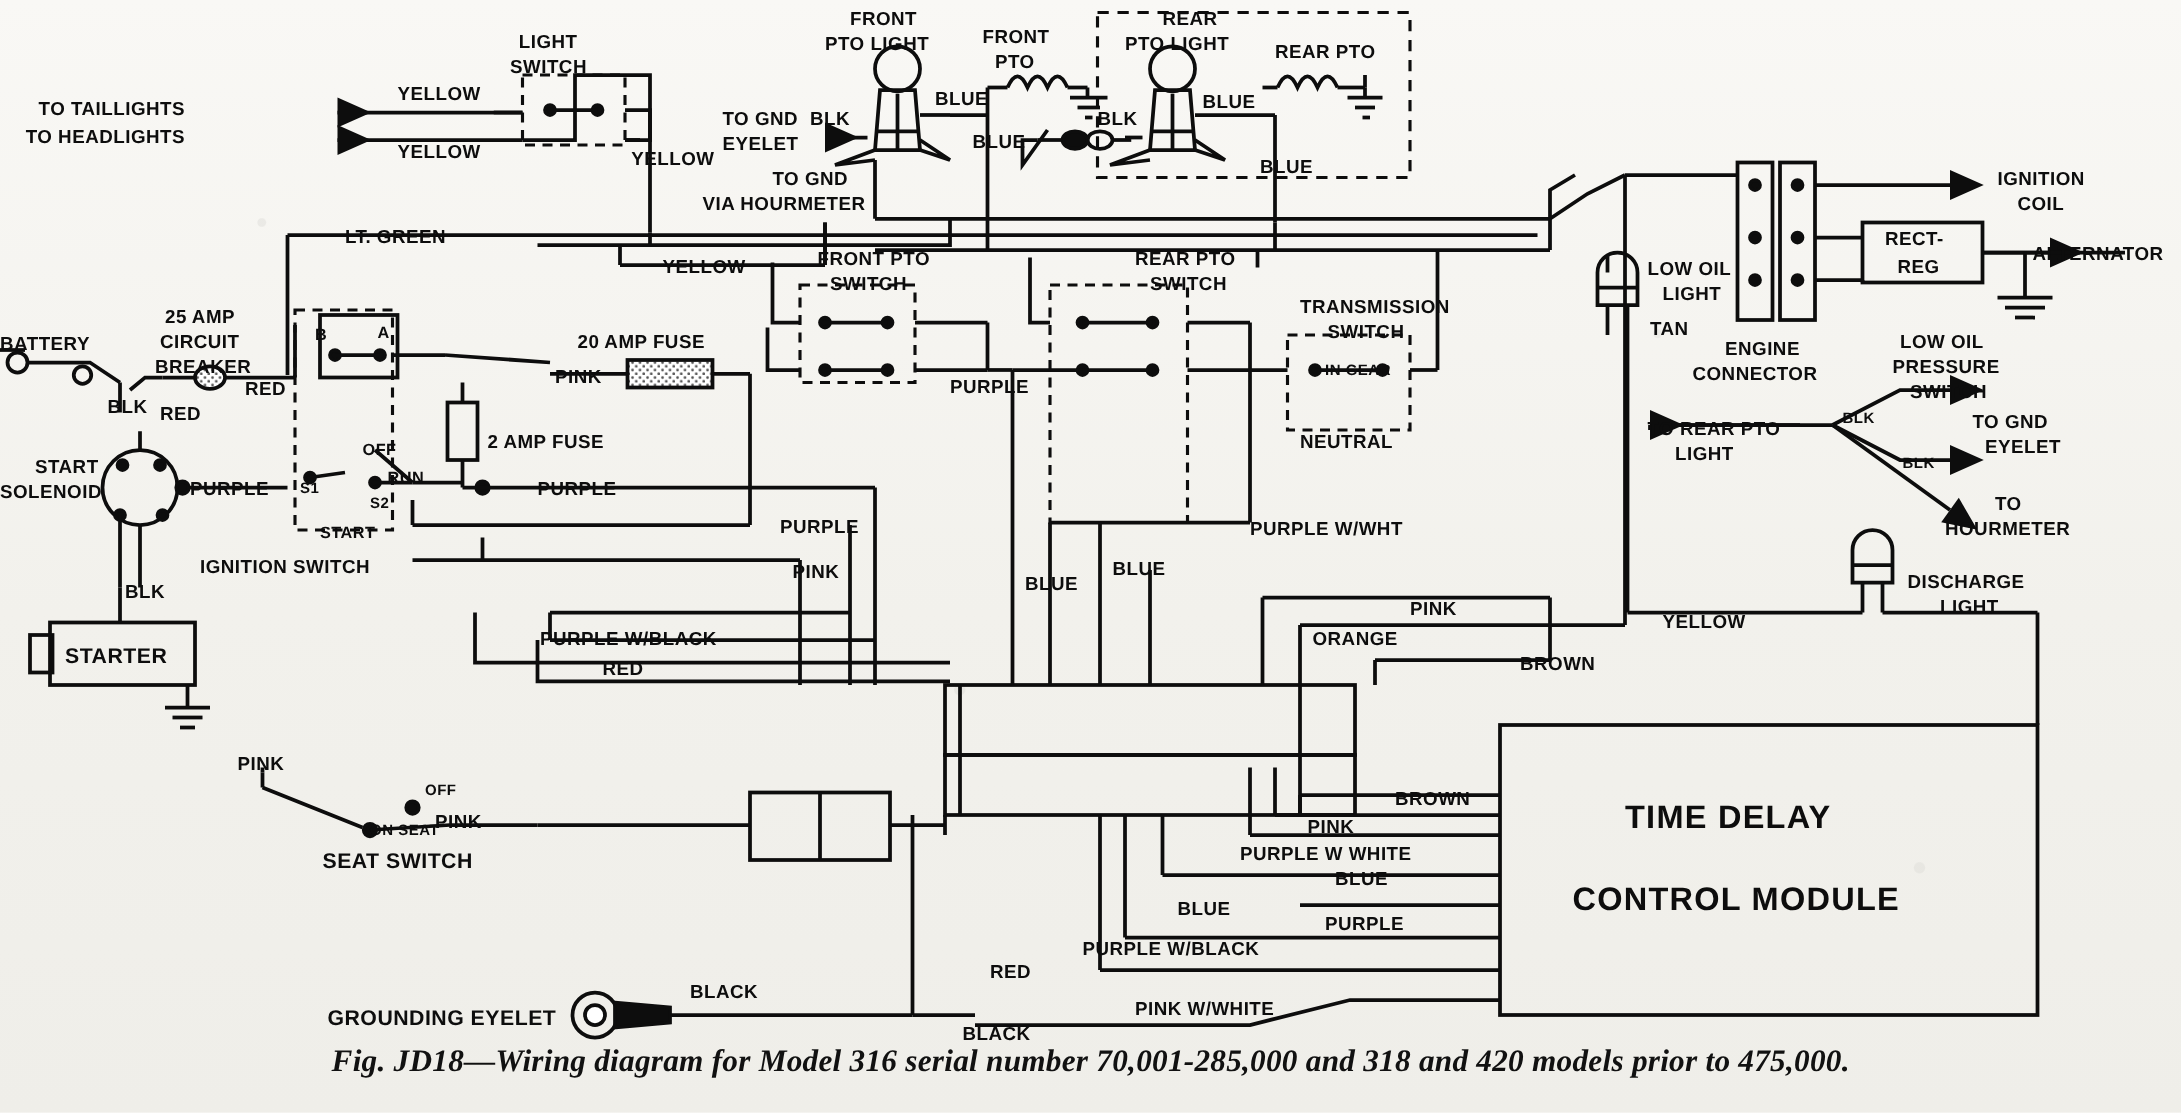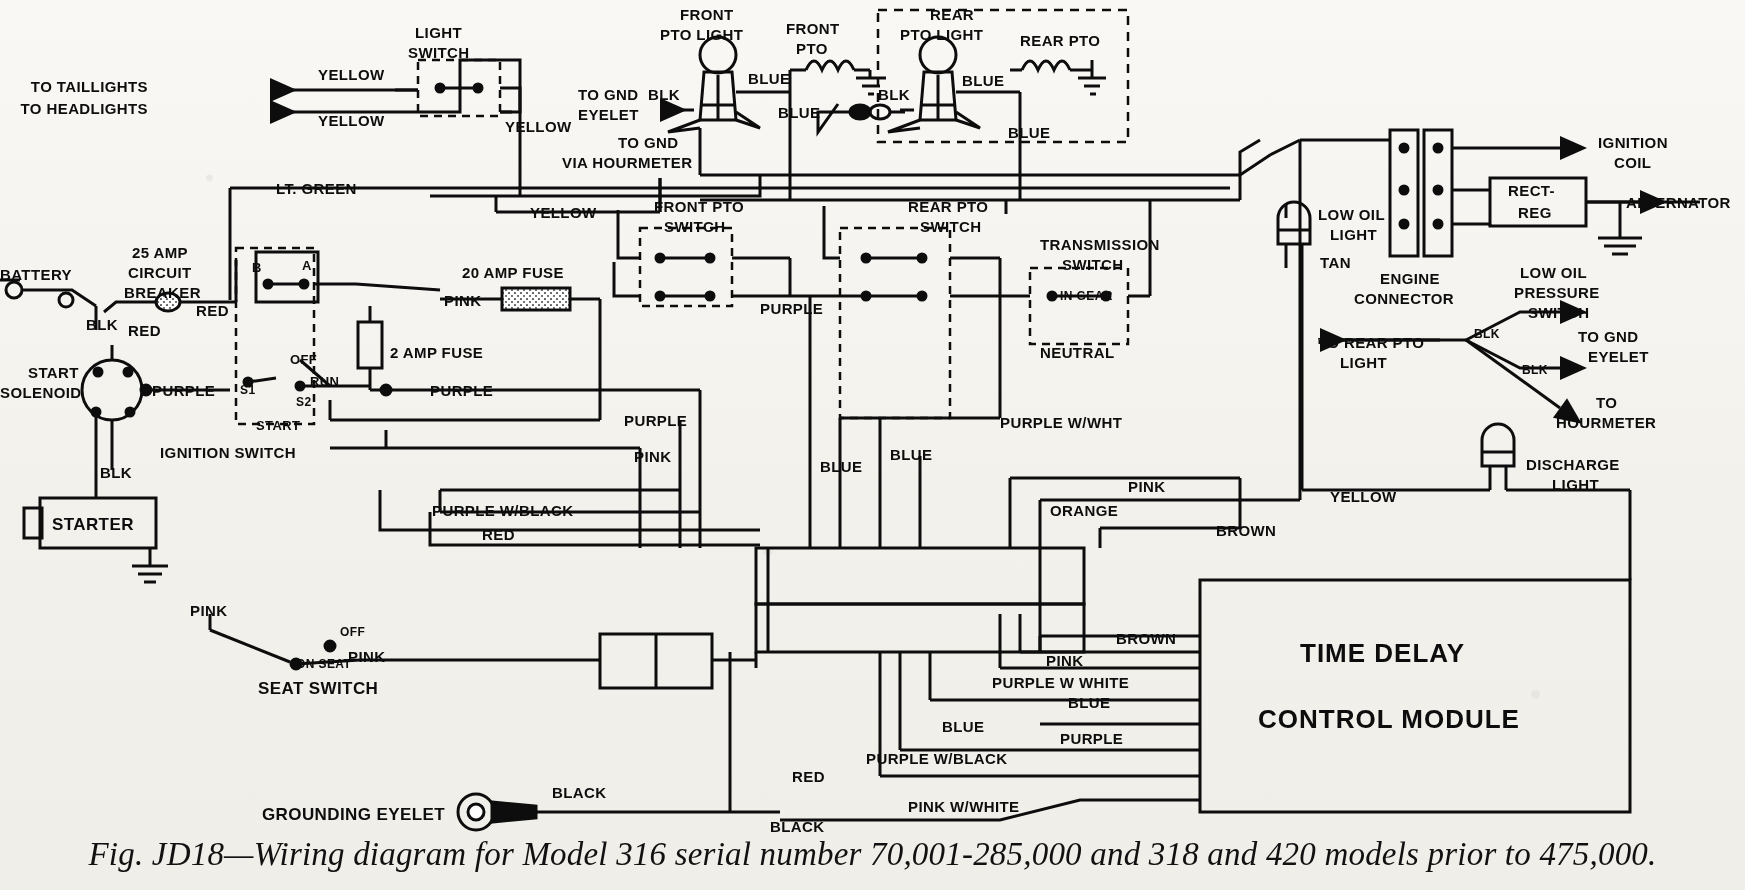--- a/index.html
+++ b/index.html
@@ -36,23 +36,23 @@
     left: 0;
     top: 0;
   }
   .caption {
     position: absolute;
     left: 0;
     top: 836px;
     width: 1745px;
     text-align: center;
     font-family: "Liberation Serif", serif;
-    font-weight: normal;
+    font-weight: bold;
     font-style: italic;
-    font-size: 33px;
+    font-size: 25px;
     color: #111;
     letter-spacing: 0.2px;
   }
   text {
     font-family: "Liberation Sans", sans-serif;
     fill: #0d0d0d;
   }
 </style>
 </head>
 <body>

